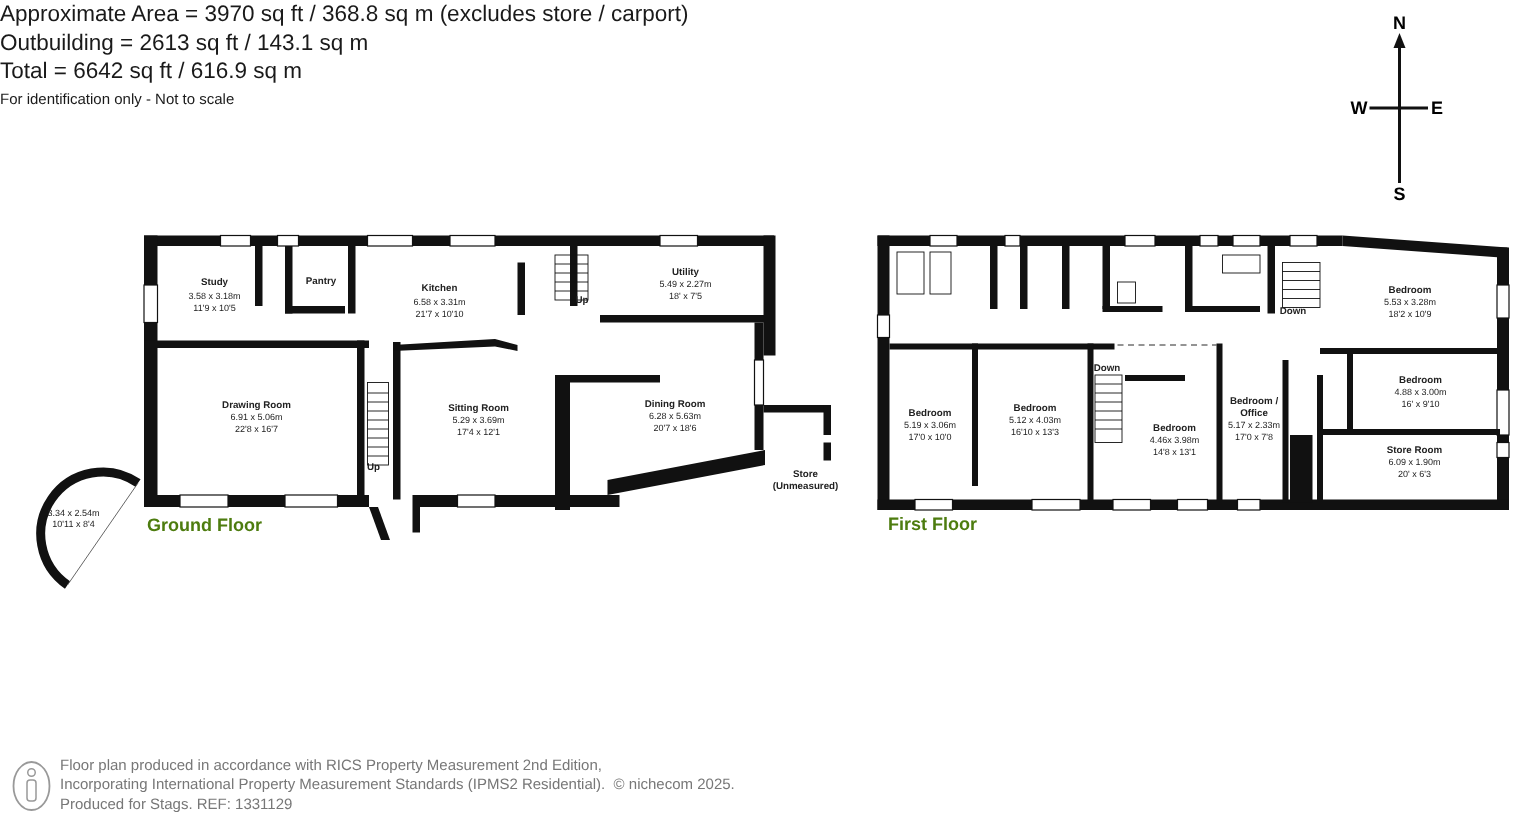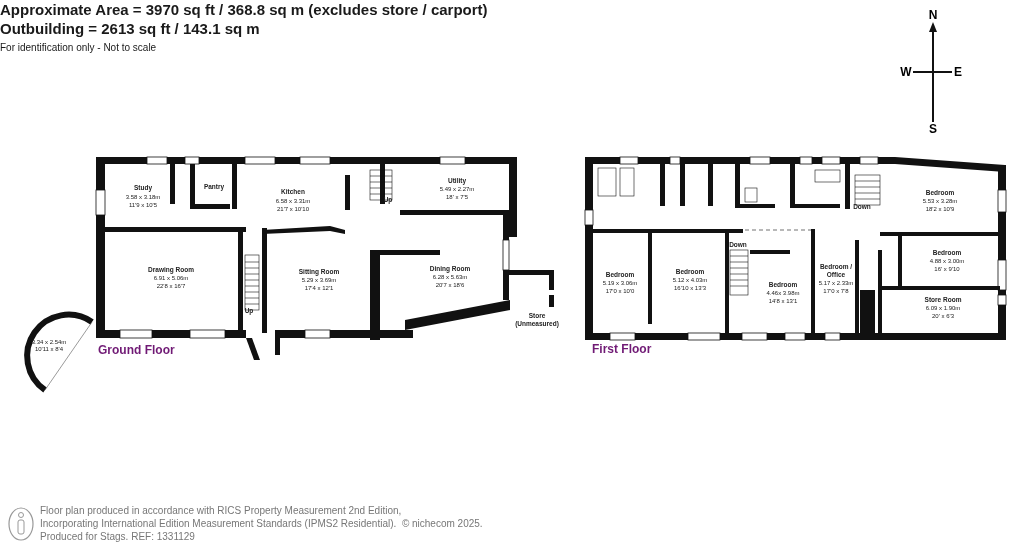--- a/index.html
+++ b/index.html
@@ -1,37 +1,38 @@
 <!DOCTYPE html>
 <html><head>
 <meta charset="utf-8">
 <style>
   html, body { margin:0; padding:0; background:#ffffff; }
   body { width:1024px; height:545px; position:relative; overflow:hidden; font-family:"Liberation Sans", sans-serif; color:#1a1a1a; }
   .area-lines { position:absolute; left:0; top:0; }
-  .area-line { font-size:15px; line-height:19px; margin:0; white-space:nowrap;font-weight:bold; }
+  .area-line { font-size:15px; line-height:19px; margin:0; white-space:nowrap; }
   .note { font-size:10px; line-height:16px; margin-top:2px; }
   .compass { position:absolute; left:900px; top:10px; width:110px; height:130px; }
   .plan { position:absolute; left:0; top:0; width:1024px; height:545px; }
   .rlabel { font-family:"Liberation Sans", sans-serif; fill:#222; text-anchor:middle; }
   .rname { font-size:6.5px; font-weight:bold; }
   .rdim { font-size:6px; }
-  .floor-title { position:absolute; font-size:12px; font-weight:bold; color:#701a75; }
+  .floor-title { position:absolute; font-size:12px; font-weight:bold; color:#4d7c0f; }
   .footer { position:absolute; left:8px; top:504px; }
   .footer-icon { position:absolute; left:0; top:2px; width:26px; height:36px; }
   .footer-text { position:absolute; left:32px; top:0; font-size:10px; line-height:13px; color:#777; white-space:nowrap; }
   .footer-text span { display:block; }
   .brand { color:#777; }
 </style>
 </head>
 <body>
 
 <div class="area-lines">
   <p class="area-line">Approximate Area = 3970 sq ft / 368.8 sq m (excludes store / carport)</p>
   <p class="area-line">Outbuilding = 2613 sq ft / 143.1 sq m</p>
+  <p class="area-line">Total = 6642 sq ft / 616.9 sq m</p>
   <div class="note">For identification only - Not to scale</div>
 </div>
 
 <svg class="compass" viewBox="0 0 110 130" width="110" height="130">
   <line x1="33" y1="18" x2="33" y2="112" stroke="#111" stroke-width="2"></line>
   <polygon points="33,12 29,22 37,22" fill="#111"></polygon>
   <line x1="13" y1="62" x2="52" y2="62" stroke="#111" stroke-width="2"></line>
   <text x="33" y="9" font-size="12" font-weight="bold" text-anchor="middle" font-family="Liberation Sans, sans-serif">N</text>
   <text x="33" y="123" font-size="12" font-weight="bold" text-anchor="middle" font-family="Liberation Sans, sans-serif">S</text>
   <text x="6" y="66" font-size="12" font-weight="bold" text-anchor="middle" font-family="Liberation Sans, sans-serif">W</text>
@@ -245,16 +246,16 @@
 <div class="floor-title" style="left:592px; top:342px;">First Floor</div>
 
 <div class="footer">
   <svg class="footer-icon" viewBox="0 0 26 36">
     <ellipse cx="13" cy="18" rx="12" ry="16" fill="none" stroke="#999" stroke-width="1.2"></ellipse>
     <circle cx="13" cy="9" r="2.5" fill="none" stroke="#999" stroke-width="1"></circle>
     <rect x="10" y="14" width="6" height="14" rx="2" fill="none" stroke="#999" stroke-width="1"></rect>
   </svg>
   <div class="footer-text">
     <span>Floor plan produced in accordance with RICS Property Measurement 2nd Edition,</span>
-    <span><span style="display:inline">Incorporating International Edition Measurement Standards (IPMS2 Residential).</span>&nbsp;&nbsp;<span class="brand" style="display:inline">© nichecom 2025.</span></span>
+    <span><span style="display:inline">Incorporating International Property Measurement Standards (IPMS2 Residential).</span>&nbsp;&nbsp;<span class="brand" style="display:inline">© nichecom 2025.</span></span>
     <span>Produced for Stags.   REF: 1331129</span>
   </div>
 </div>
 
 </body></html>

